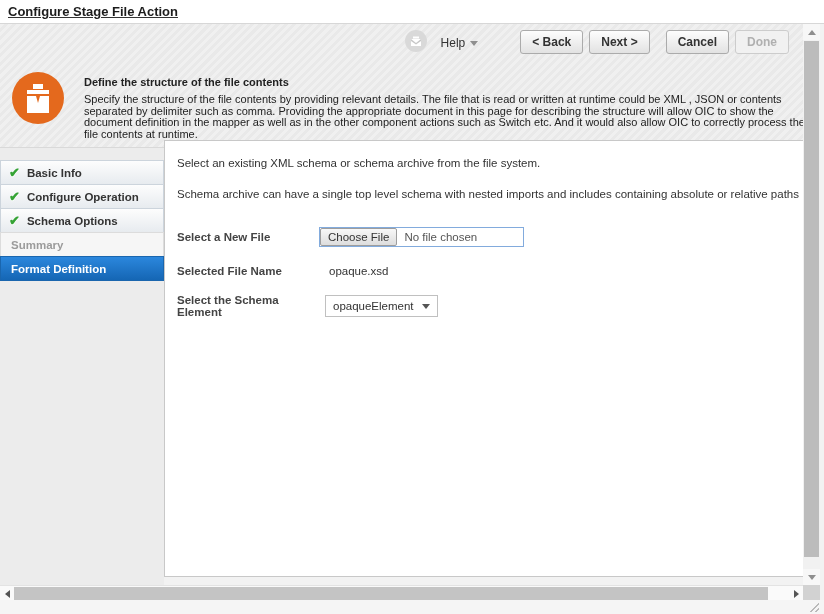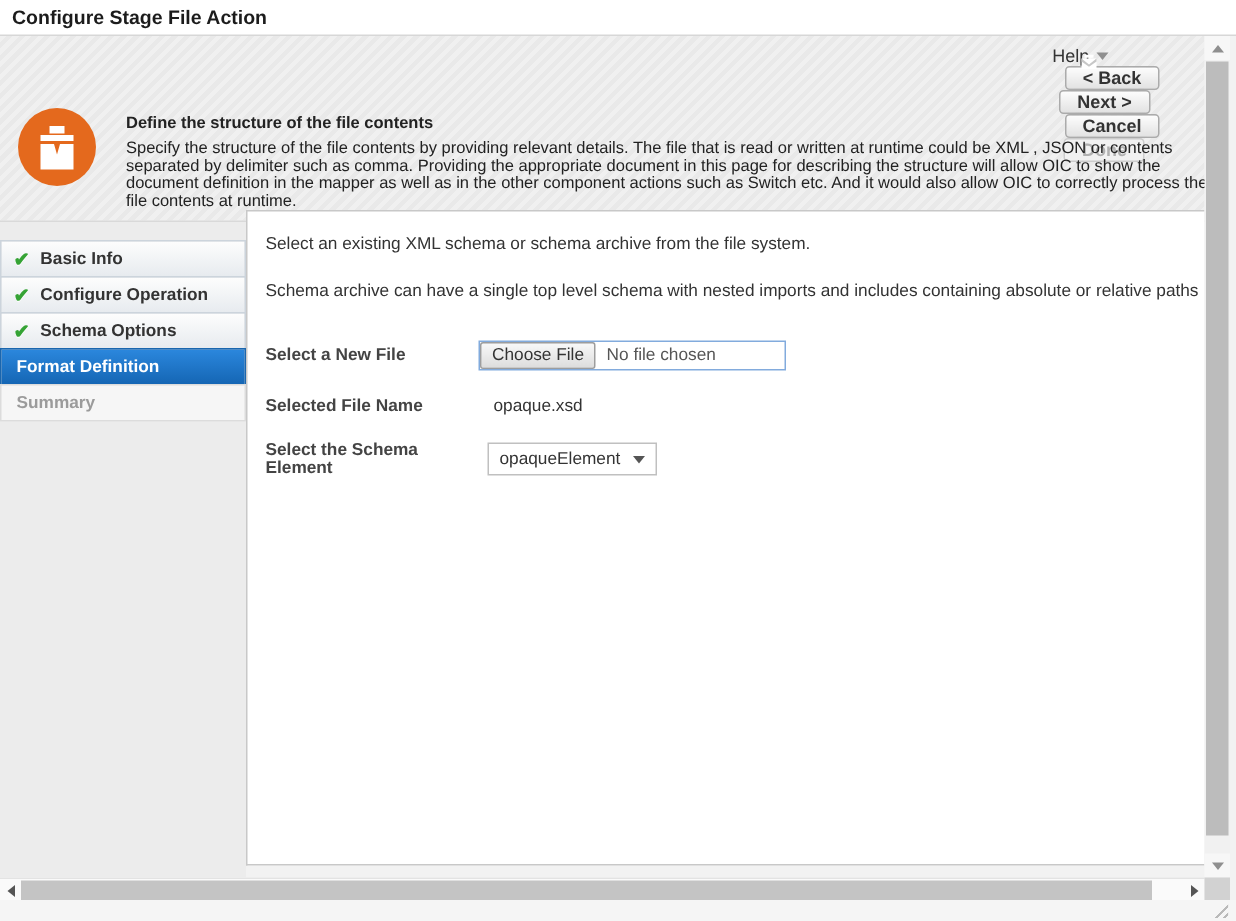--- a/index.html
+++ b/index.html
@@ -8,35 +8,35 @@
     font-family:"Liberation Sans", sans-serif;
     background:#f2f2f2;
     position:relative;
     overflow:hidden;
     color:#333;
   }
   
   .titlebar {
     position:absolute; left:0; top:0; width:824px; height:24px;
     background:#ffffff; border-bottom:1px solid #d7d7d7;
-    display:flex; align-items:center; padding-left:8px;
+    display:flex; align-items:center; padding-left:8px;text-decoration:underline;
   }
   .titlebar h1 { font-size:13px; font-weight:bold; color:#1c1c1c; }
 
   
   .band {
     position:absolute; left:0; top:24px; width:803px; height:124px;
     background:repeating-linear-gradient(135deg,#f0f0f0 0 3px,#e9e9e9 3px 6px);
     border-bottom:1px solid #d9d9d9;
   }
 
   
   .toolbar {
-    position:absolute; top:6px; right:30px; height:26px;
-    display:flex; align-items:center;flex-direction:column;
+    position:absolute; top:6px; right:14px; height:26px;
+    display:flex; 
   }
   .avatar-circle {
     width:22px; height:22px; border-radius:50%;
     background:#d9d9d9; position:relative; margin-right:14px;
   }
   .avatar-circle svg { position:absolute; left:5px; top:5px; }
   .help-wrap { display:flex; align-items:center; margin-right:26px; cursor:default; }
   .help-wrap span.lbl { font-size:12px; color:#333; }
   .tri-down {
     width:0; height:0; margin-left:5px;
@@ -195,25 +195,25 @@
       <span>Basic Info</span>
     </div>
     <div class="step">
       <span class="check">✔</span>
       <span>Configure Operation</span>
     </div>
     <div class="step">
       <span class="check">✔</span>
       <span>Schema Options</span>
     </div>
+    <div class="step future">
+      <span>Summary</span>
+    </div>
     <div class="step active">
       <span>Format Definition</span>
-    </div>
-    <div class="step future">
-      <span>Summary</span>
     </div>
   </div>
 </div>
 
 <div class="panel">
   <div class="instr">Select an existing XML schema or schema archive from the file system.</div>
   <div class="instr second">Schema archive can have a single top level schema with nested imports and includes containing absolute or relative paths</div>
 
   <div class="form">
     <div class="frow">

